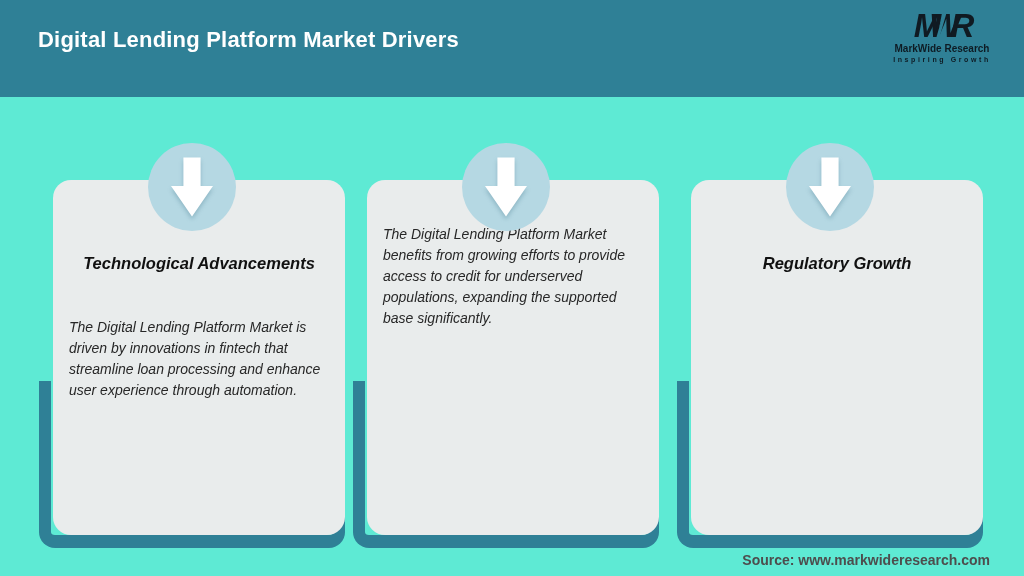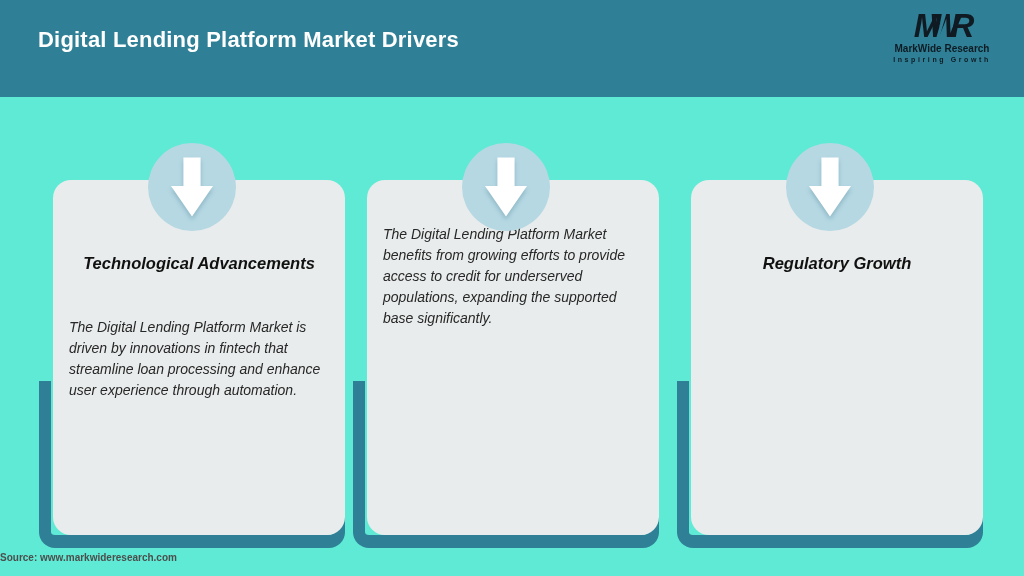--- a/index.html
+++ b/index.html
@@ -50,21 +50,21 @@
   .arrow-icon{width:42px;height:60px;display:block;
     filter:drop-shadow(0 3px 2px rgba(70,120,140,.35));}
 
   .card-title{margin-top:74px;text-align:center;font-size:16.5px;
     font-weight:bold;color:#111111;}
   .card-body{margin-top:44px;font-size:14px;line-height:21px;color:#272727;
     text-align:left;}
 
   
   .source-text{position:absolute;left:0;top:552px;width:990px;
-    text-align:left;font-size:10px;font-weight:bold;color:#4d4d4d;}
+    text-align:right;font-size:14px;font-weight:bold;color:#4d4d4d;padding-left:16px;}
   .disclaimer-text{position:absolute;right:8px;top:555px;font-size:9.5px;
     color:#1a1a1a;}
 </style>
 </head>
 <body>
 
 <div class="page">
 
   <div class="header">
     <div class="page-title">Digital Lending Platform Market Drivers</div>

